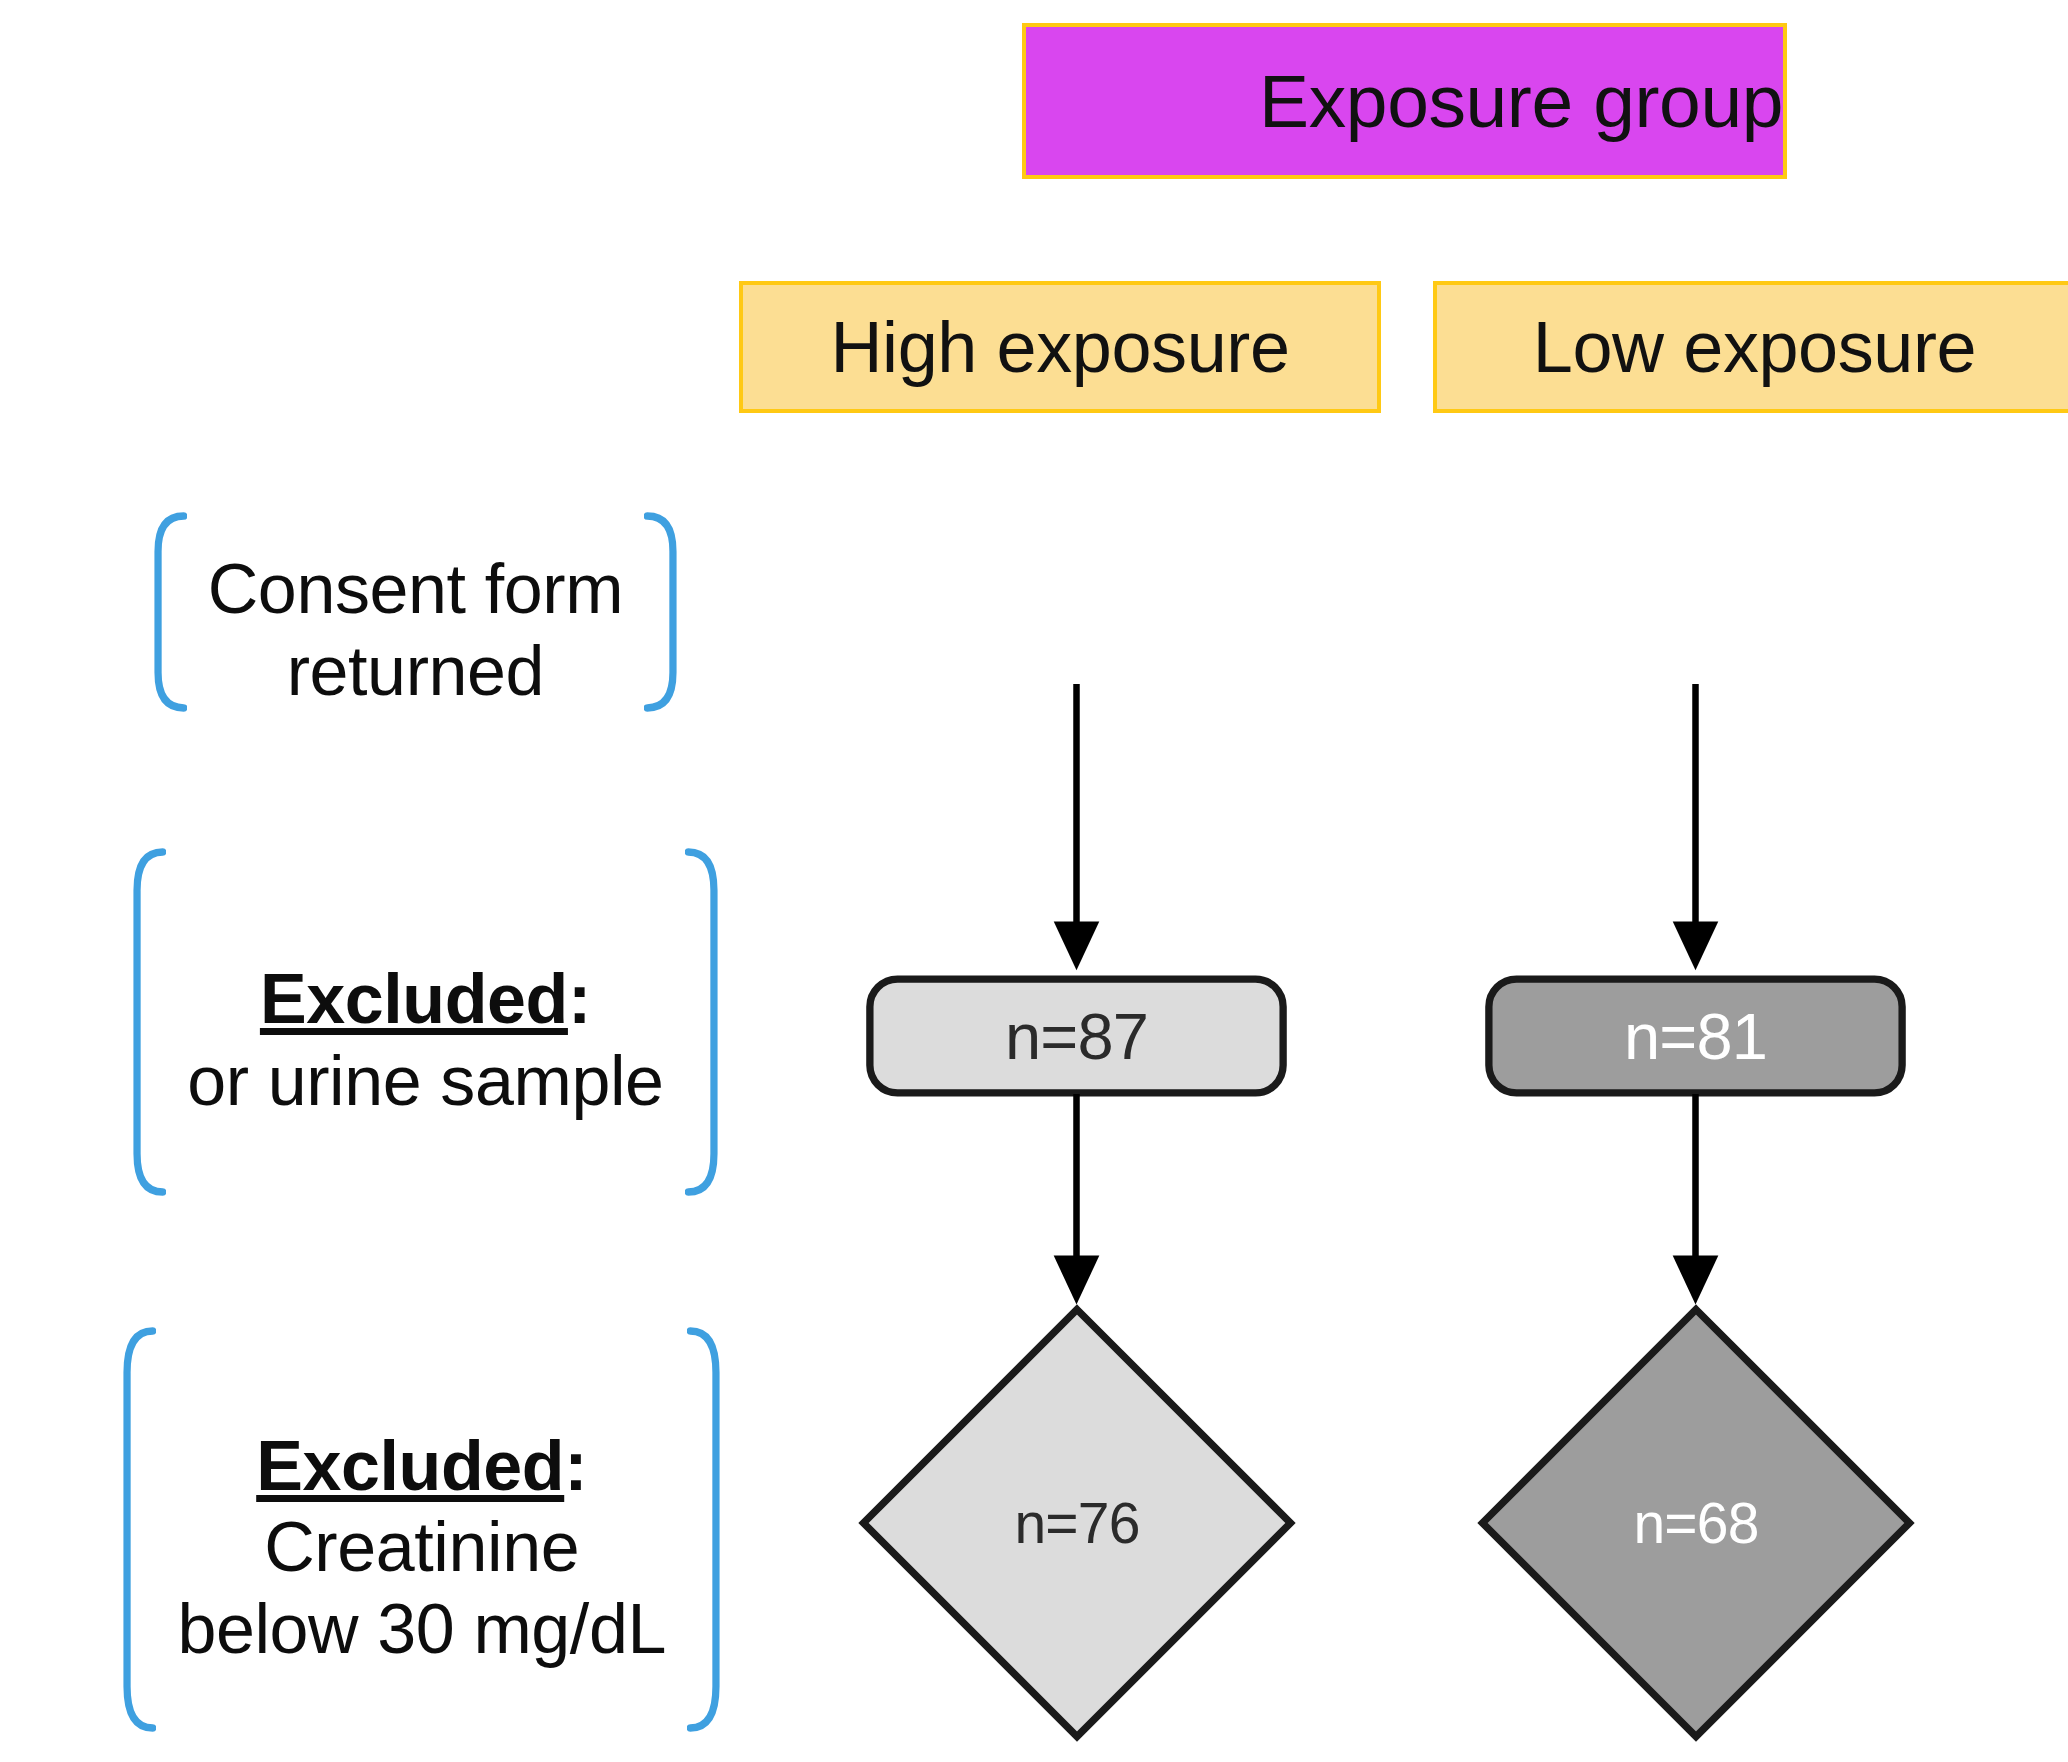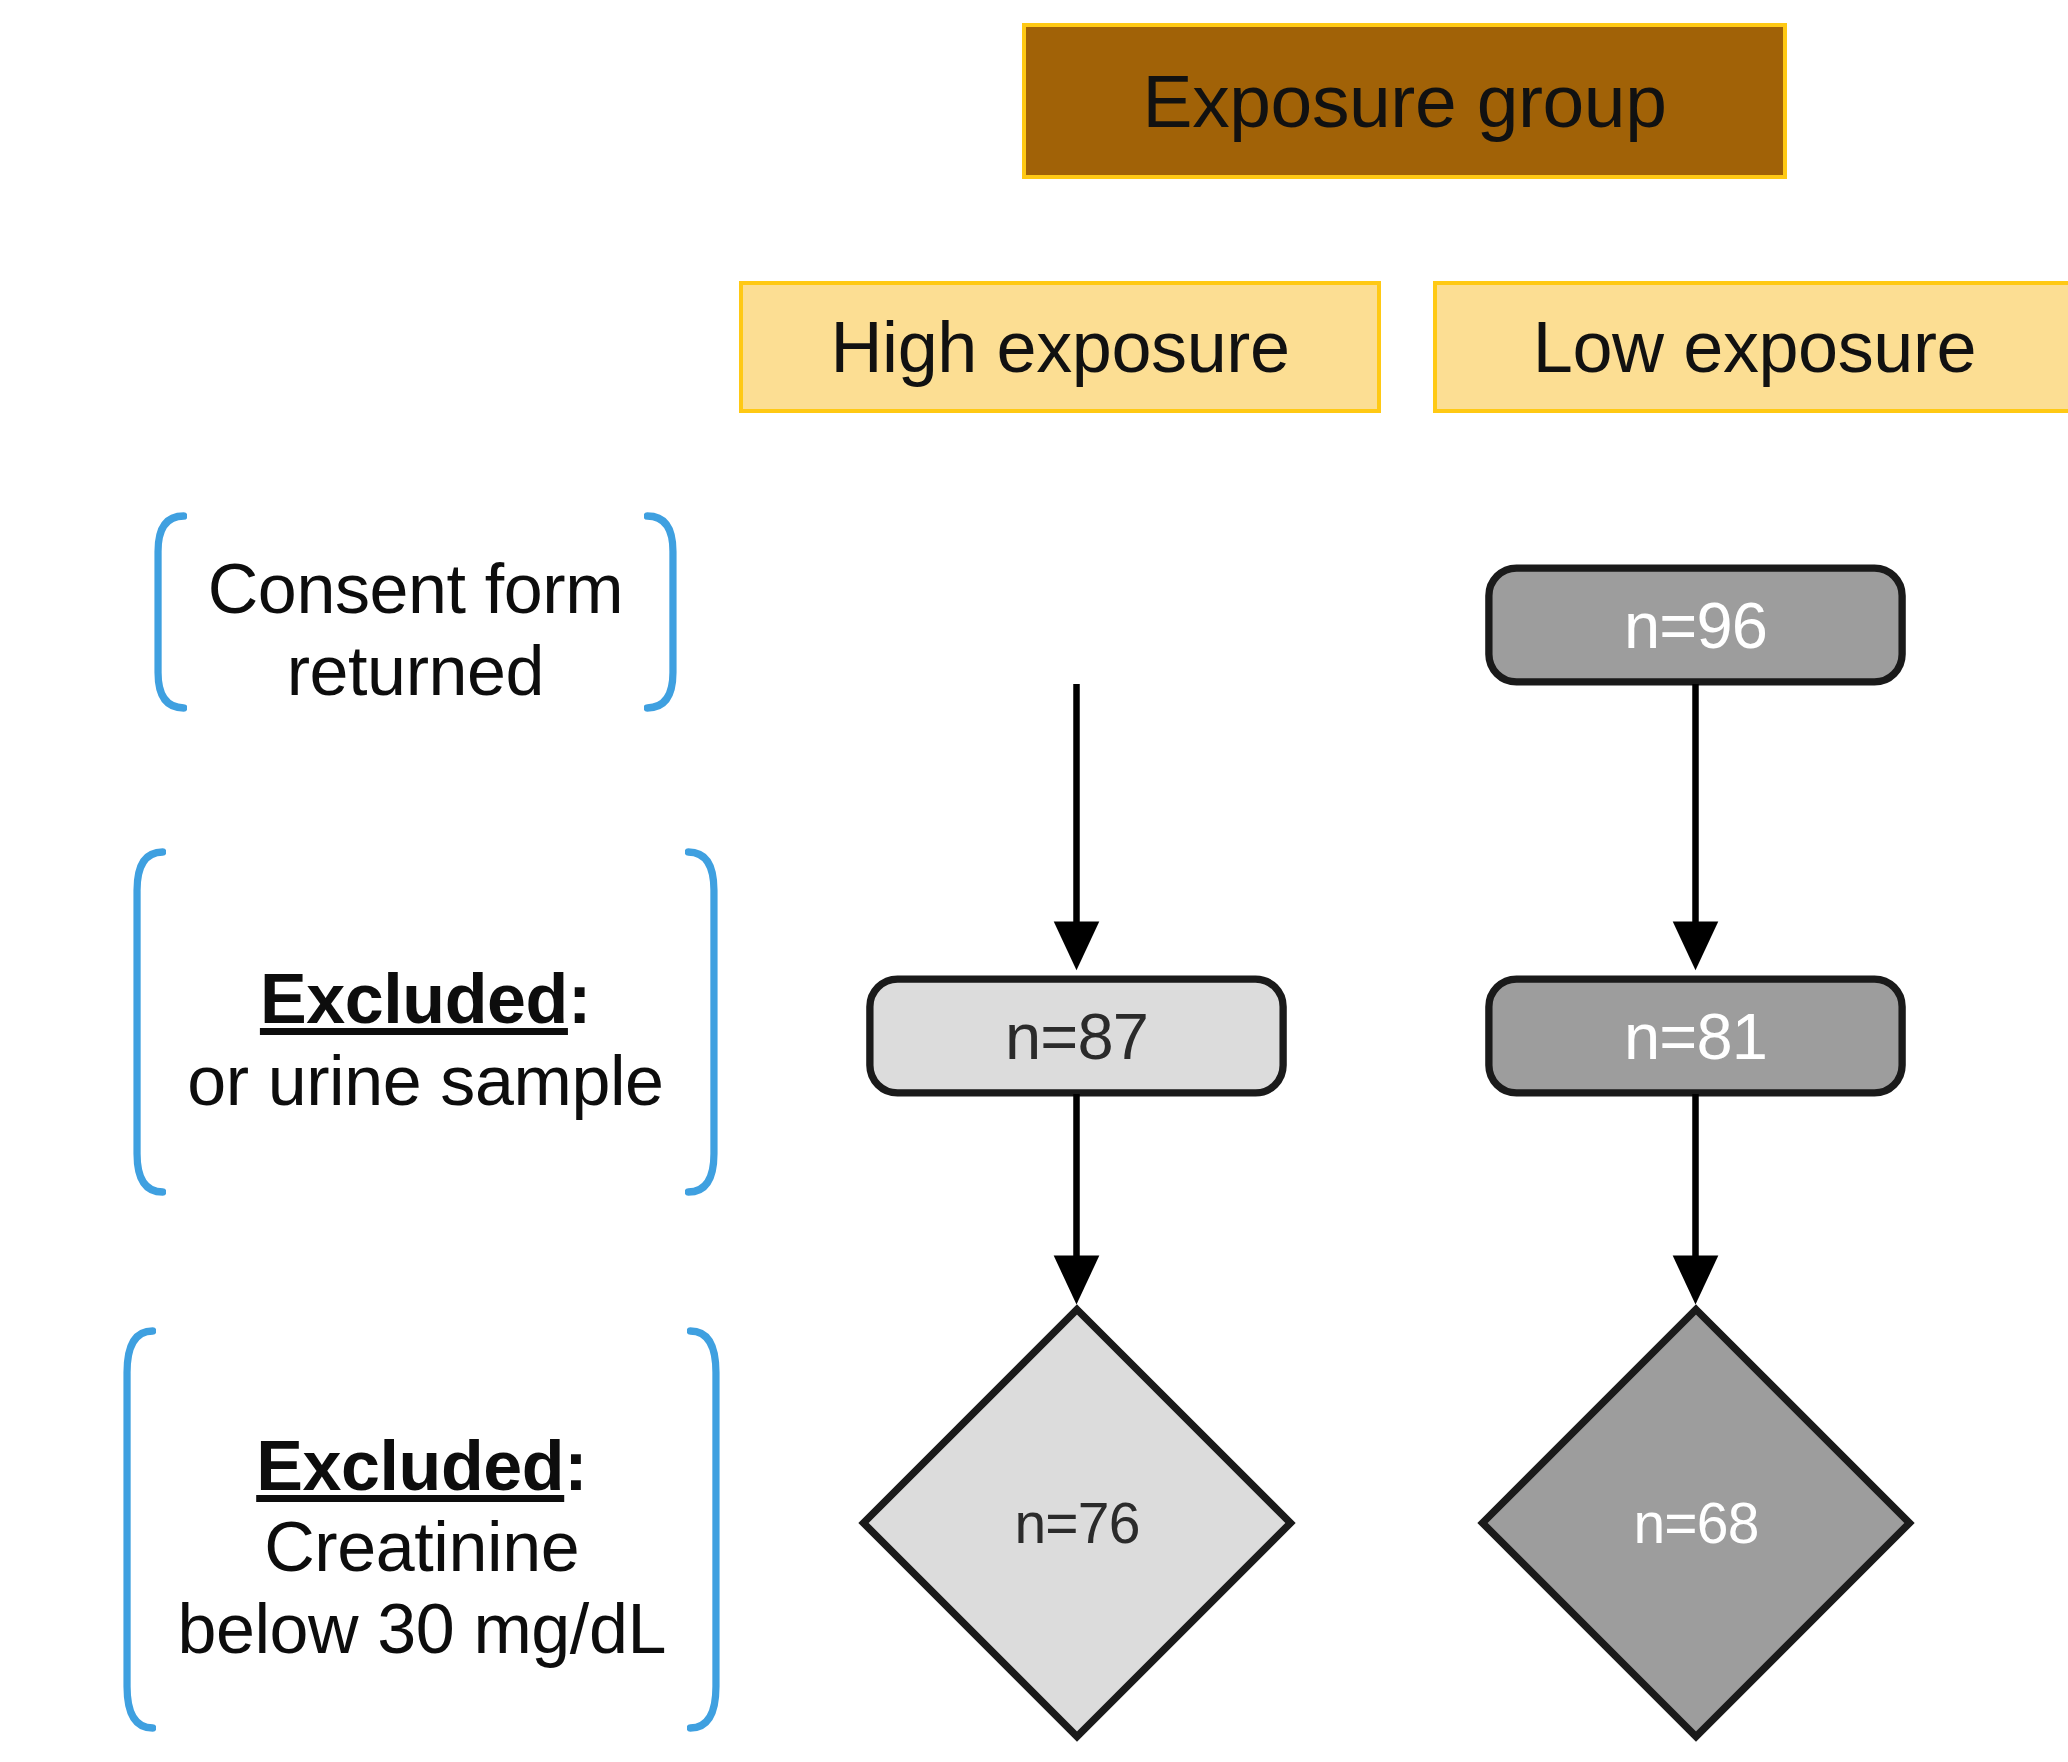--- a/index.html
+++ b/index.html
@@ -21,25 +21,25 @@
   }
 
   
   .title-box {
     position: absolute;
     left: 1022px;
     top: 23px;
     width: 765px;
     height: 156px;
     box-sizing: border-box;
-    background: #a16207;
+    background: #d946ef;
     border: 4.9px solid #FFC914;
     display: flex;
     align-items: center;
-    justify-content: center;
+    justify-content: flex-end;
   }
   .title-box .txt {
     font-size: 75px;
     line-height: 1;
     letter-spacing: -0.4px;
     color: #111111;
     white-space: nowrap;
   }
 
   
@@ -214,26 +214,20 @@
     <div class="label">n=87</div>
   </div>
 
   <div class="node light diamond" id="node-high-3">
     <svg width="440" height="440" viewBox="0 0 540 540">
       <polygon points="270,8 532,270 270,532 8,270" fill="#DCDCDC" stroke="#1A1A1A" stroke-width="9" stroke-linejoin="miter"></polygon>
     </svg>
     <div class="label">n=76</div>
   </div>
 
-  <div class="node dark" id="node-low-1">
-    <svg width="423" height="124" viewBox="0 0 520 152">
-      <rect x="6" y="6" width="508" height="140" rx="34" ry="34" fill="#9D9D9D" stroke="#1A1A1A" stroke-width="9"></rect>
-    </svg>
-    <div class="label">n=96</div>
-  </div>
 
   <div class="node dark" id="node-low-2">
     <svg width="423" height="124" viewBox="0 0 520 152">
       <rect x="6" y="6" width="508" height="140" rx="34" ry="34" fill="#9D9D9D" stroke="#1A1A1A" stroke-width="9"></rect>
     </svg>
     <div class="label">n=81</div>
   </div>
 
   <div class="node dark diamond" id="node-low-3">
     <svg width="440" height="440" viewBox="0 0 540 540">

